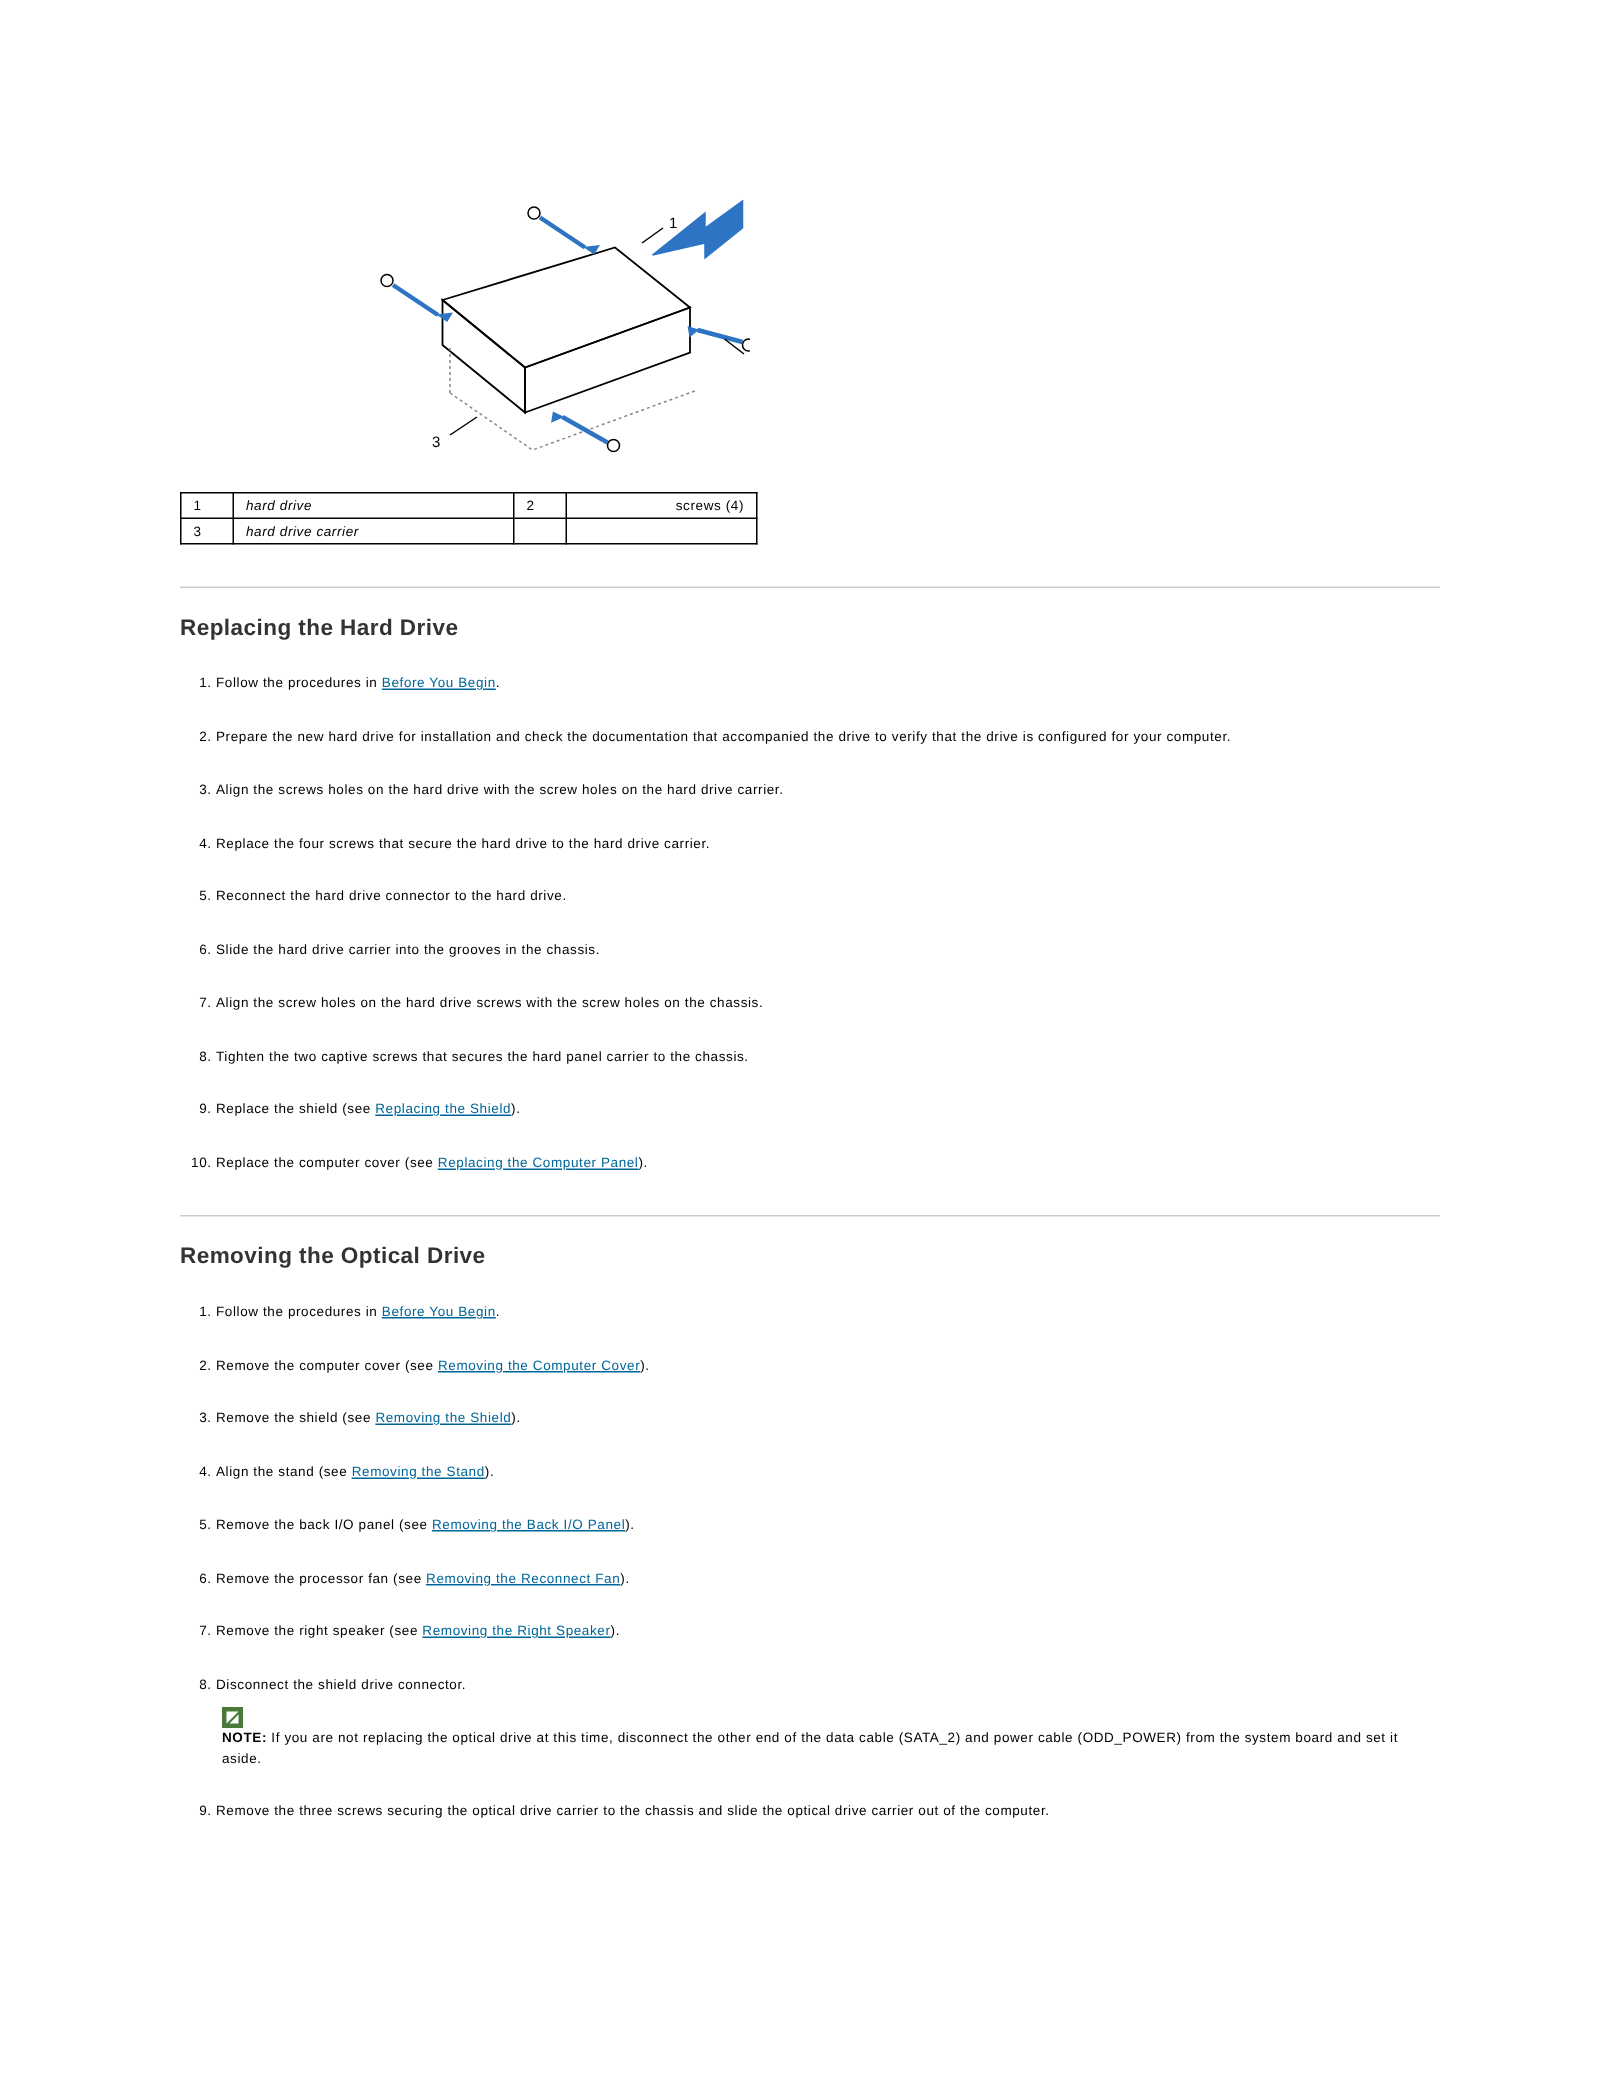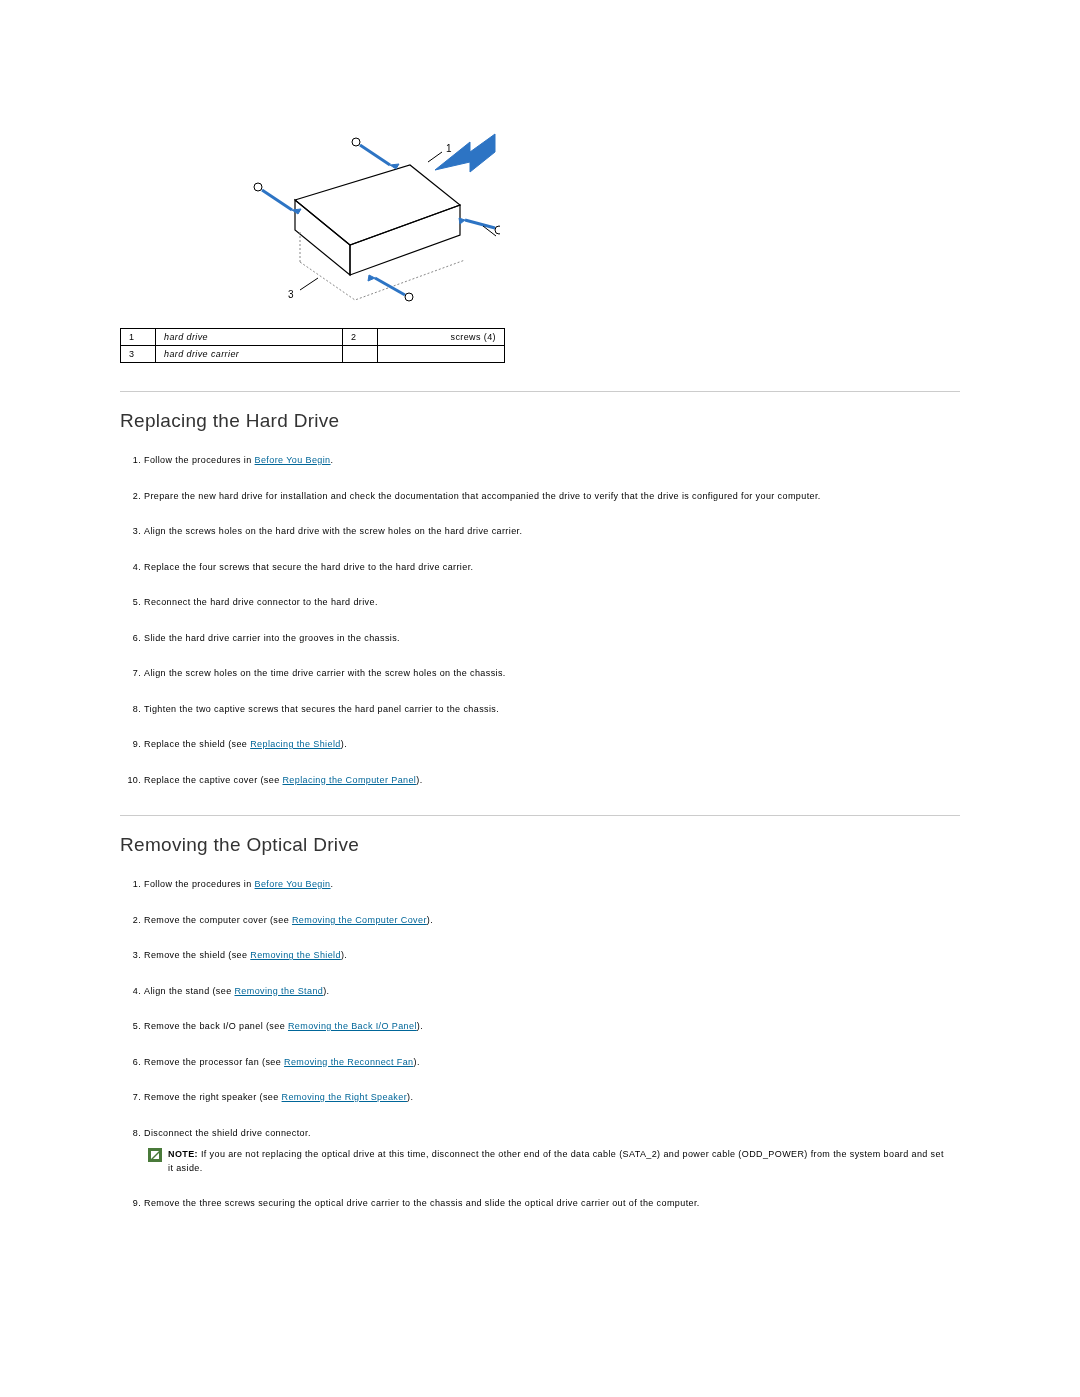--- a/index.html
+++ b/index.html
@@ -5,25 +5,25 @@
   html,body{margin:0;padding:0;background:#fff;font-family:Verdana,Arial,Helvetica,sans-serif;color:#000;}
   .page{width:1080px;min-height:1397px;margin:0 auto;background:#fff;box-sizing:border-box;padding:0 120px 80px 120px;}
   .diagram-wrap{padding-top:120px;padding-left:80px;}
   .diagram{width:300px;height:200px;position:relative;}
   .keytable{border-collapse:collapse;margin-top:8px;}
   .keytable td{border:1px solid #000;font-size:9px;padding:3px 8px 3px 8px;letter-spacing:0.4px;}
   .keytable td.num{width:18px;text-align:left;}
   .keytable td.lbl{width:170px;font-style:italic;}
   .keytable td.lbl2{width:110px;text-align:right;}
   hr.sep{border:none;border-top:1px solid #ccc;margin:28px 0 18px 0;}
-  h2.section{font-size:19px;font-weight:normal;color:#333;margin:0 0 22px 0;letter-spacing:0.3px;}
+  h2.section{font-size:15px;font-weight:bold;color:#333;margin:0 0 22px 0;letter-spacing:0.3px;}
   ol.steps{margin:0 0 0 24px;padding:0;}
   ol.steps li{font-size:9px;margin:0 12px 22px 0;letter-spacing:0.4px;line-height:1.5;}
   a.l{color:#006699;text-decoration:underline;}
-  .notebox{display:flex;align-items:flex-start;margin:8px 0 0 4px;}
+  .notebox{display:flex;align-items:flex-start;margin:8px 0 0 4px;flex-direction:column;}
   .note-icon{width:14px;height:14px;flex:0 0 14px;background:#4a7a3a;margin-right:6px;position:relative;}
   .note-icon svg{position:absolute;left:2px;top:2px;}
   .note-text{font-size:9px;letter-spacing:0.4px;line-height:1.5;}
   .note-text b{font-weight:bold;}
   
   .callout{font-size:10px;font-family:Arial;fill:#000;}
   .arrow-blue{stroke:#2d74c4;fill:#2d74c4;}
 </style>
 </head>
 <body>
@@ -97,24 +97,24 @@
 
   <h2 class="section">Replacing the Hard Drive</h2>
 
   <ol class="steps">
     <li><span>Follow the procedures in </span><a class="l">Before You Begin</a><span>.</span></li>
     <li>Prepare the new hard drive for installation and check the documentation that accompanied the drive to verify that the drive is configured for your computer.</li>
     <li>Align the screws holes on the hard drive with the screw holes on the hard drive carrier.</li>
     <li>Replace the four screws that secure the hard drive to the hard drive carrier.</li>
     <li>Reconnect the hard drive connector to the hard drive.</li>
     <li>Slide the hard drive carrier into the grooves in the chassis.</li>
-    <li>Align the screw holes on the time drive carrier with the screw holes on the chassis.</li>
+    <li>Align the screw holes on the hard drive screws with the screw holes on the chassis.</li>
     <li>Tighten the two captive screws that secures the hard panel carrier to the chassis.</li>
     <li><span>Replace the shield (see </span><a class="l">Replacing the Shield</a><span>).</span></li>
-    <li><span>Replace the captive cover (see </span><a class="l">Replacing the Computer Panel</a><span>).</span></li>
+    <li><span>Replace the computer cover (see </span><a class="l">Replacing the Computer Panel</a><span>).</span></li>
   </ol>
 
   <hr class="sep">
 
   <h2 class="section">Removing the Optical Drive</h2>
 
   <ol class="steps">
     <li><span>Follow the procedures in </span><a class="l">Before You Begin</a><span>.</span></li>
     <li><span>Remove the computer cover (see </span><a class="l">Removing the Computer Cover</a><span>).</span></li>
     <li><span>Remove the shield (see </span><a class="l">Removing the Shield</a><span>).</span></li>

